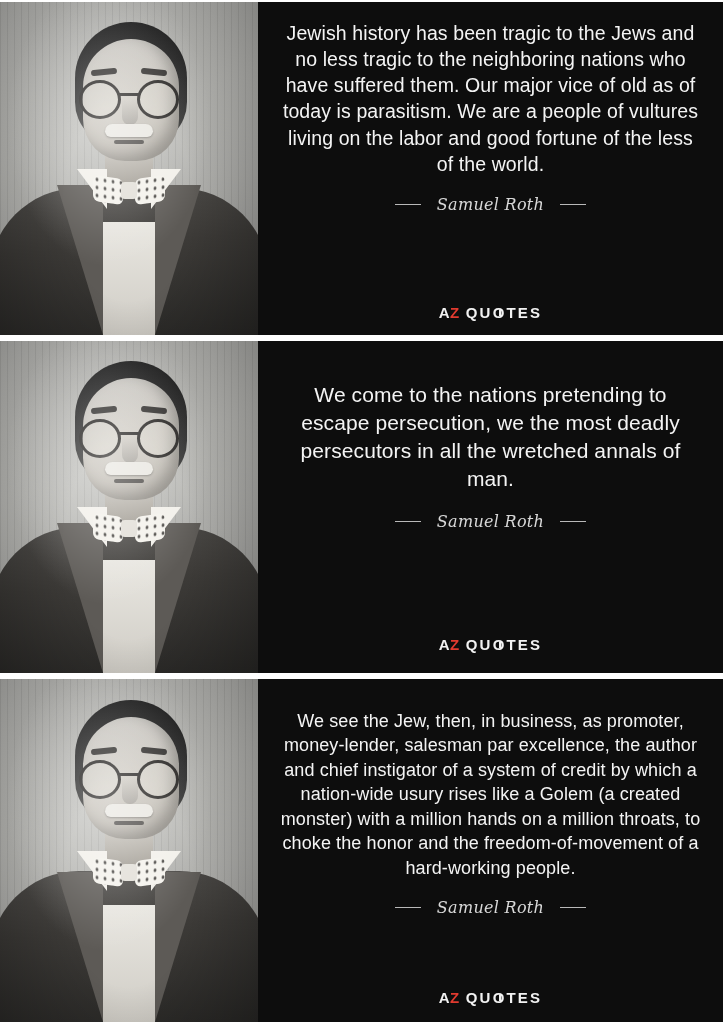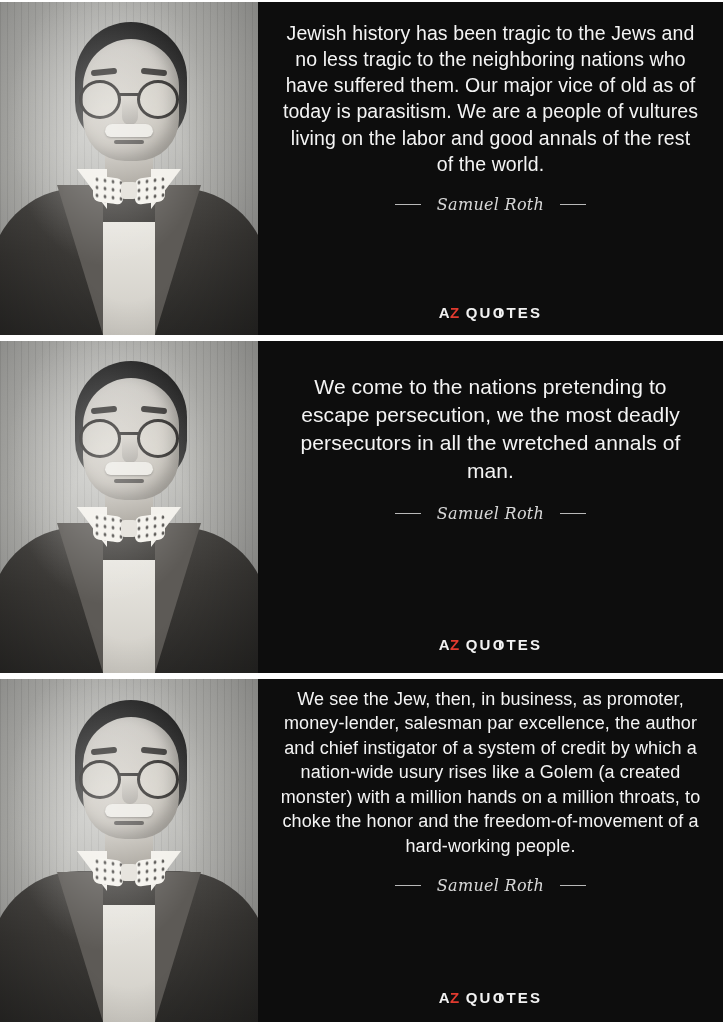--- a/index.html
+++ b/index.html
@@ -247,23 +247,23 @@
     box-sizing: border-box;
   }
   .quote-text {
     color: #f4f4f4;
     text-align: center;
     line-height: 1.34;
     font-size: 19.5px;
     letter-spacing: 0.1px;
     max-width: 420px;
   }
-  .card-2 .quote-body { justify-content: flex-start; padding-top: 32px; }
+  .card-2 .quote-body { justify-content: flex-start; padding-top: 40px; }
   .card-2 .quote-text { font-size: 21px; }
-  .card-3 .quote-body { padding-top: 8px; border-radius: 26px; }
+  .card-3 .quote-body { padding-top: 30px; border-radius: 26px; }
   .card-3 .quote-text { font-size: 18px; line-height: 1.36; }
 
   .attrib {
     display: flex;
     align-items: center;
     justify-content: center;
     gap: 16px;
     margin-top: 18px;
     color: #cfcfcf;
   }
@@ -355,21 +355,21 @@
           <div class="bridge"></div>
         </div>
         <div class="nose"></div>
         <div class="mustache"></div>
         <div class="mouth"></div>
       </div>
       <div class="vignette"></div>
       <div class="grain"></div>
     </div>
     <div class="quote-body">
-      <div class="quote-text">Jewish history has been tragic to the Jews and no less tragic to the neighboring nations who have suffered them. Our major vice of old as of today is parasitism. We are a people of vultures living on the labor and good annals of the rest of the world.</div>
+      <div class="quote-text">Jewish history has been tragic to the Jews and no less tragic to the neighboring nations who have suffered them. Our major vice of old as of today is parasitism. We are a people of vultures living on the labor and good fortune of the less of the world.</div>
       <div class="attrib">
         <span class="dash"></span>
         <span class="name">Samuel Roth</span>
         <span class="dash"></span>
       </div>
       <div class="brand">
         <span class="az"><span>A</span><span class="z">Z</span></span>
         <span class="quotes"><span>QU</span><span class="o">O</span><span>TES</span></span>
       </div>
     </div>

